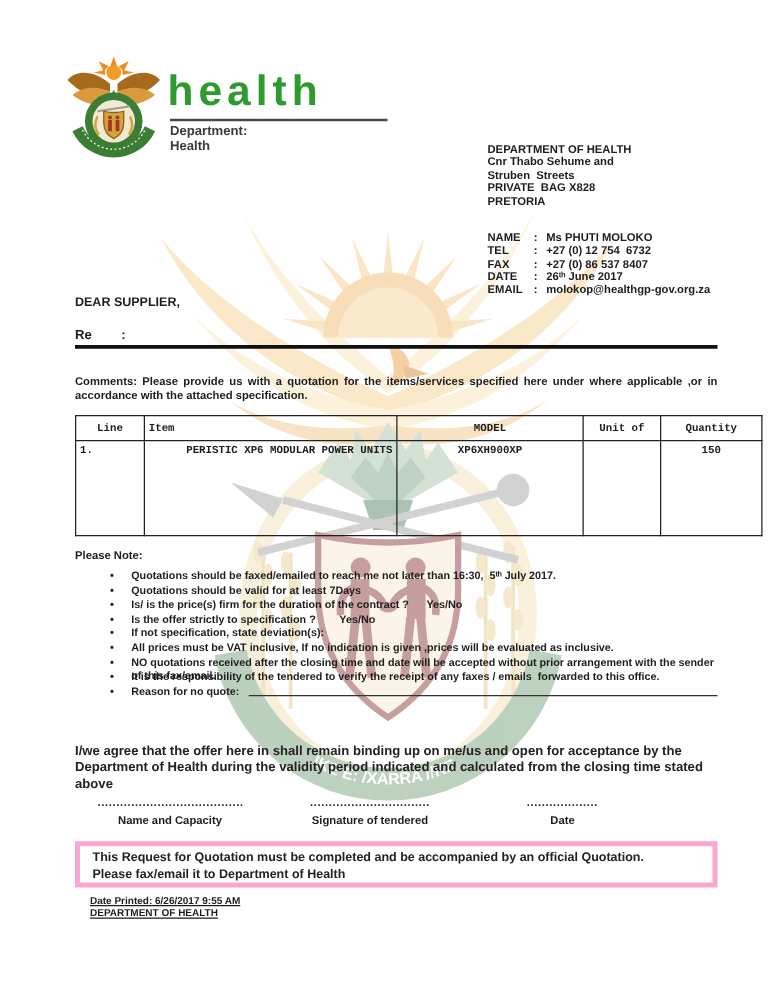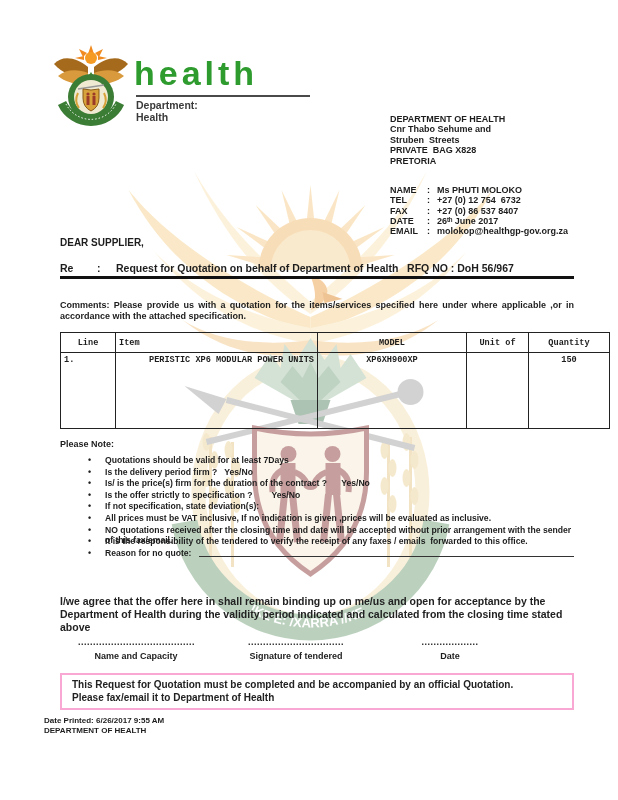--- a/index.html
+++ b/index.html
@@ -47,21 +47,21 @@
   .bullet .txt{white-space:pre-wrap;}
   .bullet::before{content:"\2022";width:17px;flex:0 0 17px;font-size:9px;}
   .reason-line{flex:1;border-bottom:1.6px solid #333;margin:0 0 2px 8px;height:8px;}
 
   .agreement{font-size:10.5px;font-weight:bold;color:#222;line-height:13px;text-align:left;}
 
   .sig{position:absolute;text-align:center;}
   .sig .dots{font-size:9px;font-weight:bold;letter-spacing:.5px;white-space:nowrap;overflow:hidden;}
   .sig .lbl{font-size:9px;font-weight:bold;margin-top:4px;}
 
-  .bottom-box{border:2px solid #f9a8d4;box-sizing:border-box;padding:3px 10px;}
+  .bottom-box{border:4px solid #f9a8d4;box-sizing:border-box;padding:3px 10px;}
   .bottom-box div{font-size:10px;font-weight:bold;color:#222;line-height:13px;}
   .footer{font-size:8px;font-weight:bold;line-height:10px;}
 </style>
 </head>
 <body>
 
 <div class="page">
 
   <div class="wm">
     <svg width="395" height="500" viewBox="0 0 390 500" xmlns="http://www.w3.org/2000/svg">
@@ -231,21 +231,20 @@
         <span class="lab">EMAIL</span>
         <span class="sep">:</span>
         <span class="pre">molokop@healthgp-gov.org.za</span>
       </div>
     </div>
 
     <div class="abs dear" style="left:60px;top:237px;">DEAR SUPPLIER,</div>
 
     <div class="abs reline" style="left:60px;top:262px;">Re</div>
     <div class="abs reline" style="left:97px;top:262px;">:</div>
-    <div class="abs reline pre" style="left:116px;top:262px;">Request for Quotation on behalf of Department of Health   RFQ NO : DoH 56/967</div>
     <div class="abs re-rule" style="left:60px;top:276px;width:514px;"></div>
 
     <div class="abs comments" style="left:60px;top:300px;width:514px;">Comments: Please provide us with a quotation for the items/services specified here under where applicable ,or in accordance with the attached specification.</div>
 
     <div class="abs" style="left:60px;top:332px;font-family:Liberation Mono, monospace;">
       <table class="quote">
         <tbody>
             <tr>
           <th class="c-line">Line</th>
           <th class="c-item">Item</th>
@@ -261,24 +260,24 @@
           <td class="c-qty">150</td>
         </tr>
       </tbody>
         </table>
     </div>
 
     <div class="abs note-title" style="left:60px;top:439px;">Please Note:</div>
 
     <div class="abs bullets" style="left:88px;top:455px;width:486px;">
       <div class="bullet">
+          <span class="txt">Quotations should be faxed/emailed to reach me not later than 16:30,  5ᵗʰ July 2017.</span>
+        </div>
+      <div class="bullet">
           <span class="txt">Quotations should be valid for at least 7Days</span>
-        </div>
-      <div class="bullet">
-          <span class="txt">Is the delivery period firm ?   Yes/No</span>
         </div>
       <div class="bullet">
           <span class="txt">Is/ is the price(s) firm for the duration of the contract ?      Yes/No</span>
         </div>
       <div class="bullet">
           <span class="txt">Is the offer strictly to specification ?        Yes/No</span>
         </div>
       <div class="bullet">
           <span class="txt">If not specification, state deviation(s):</span>
         </div>
@@ -310,19 +309,19 @@
     <div class="sig" style="left:420px;top:637px;width:60px;">
       <div class="dots">...................</div>
       <div class="lbl">Date</div>
     </div>
 
     <div class="abs bottom-box" style="left:60px;top:673px;width:514px;height:37px;">
       <div>This Request for Quotation must be completed and be accompanied by an official Quotation.</div>
       <div>Please fax/email it to Department of Health</div>
     </div>
 
-    <div class="abs footer" style="left:44px;top:716px;">
+    <div class="abs footer" style="left:72px;top:716px;text-decoration:underline;">
       <div>Date Printed: 6/26/2017 9:55 AM</div>
       <div>DEPARTMENT OF HEALTH</div>
     </div>
 
   </div>
 </div>
 
 </body></html>

